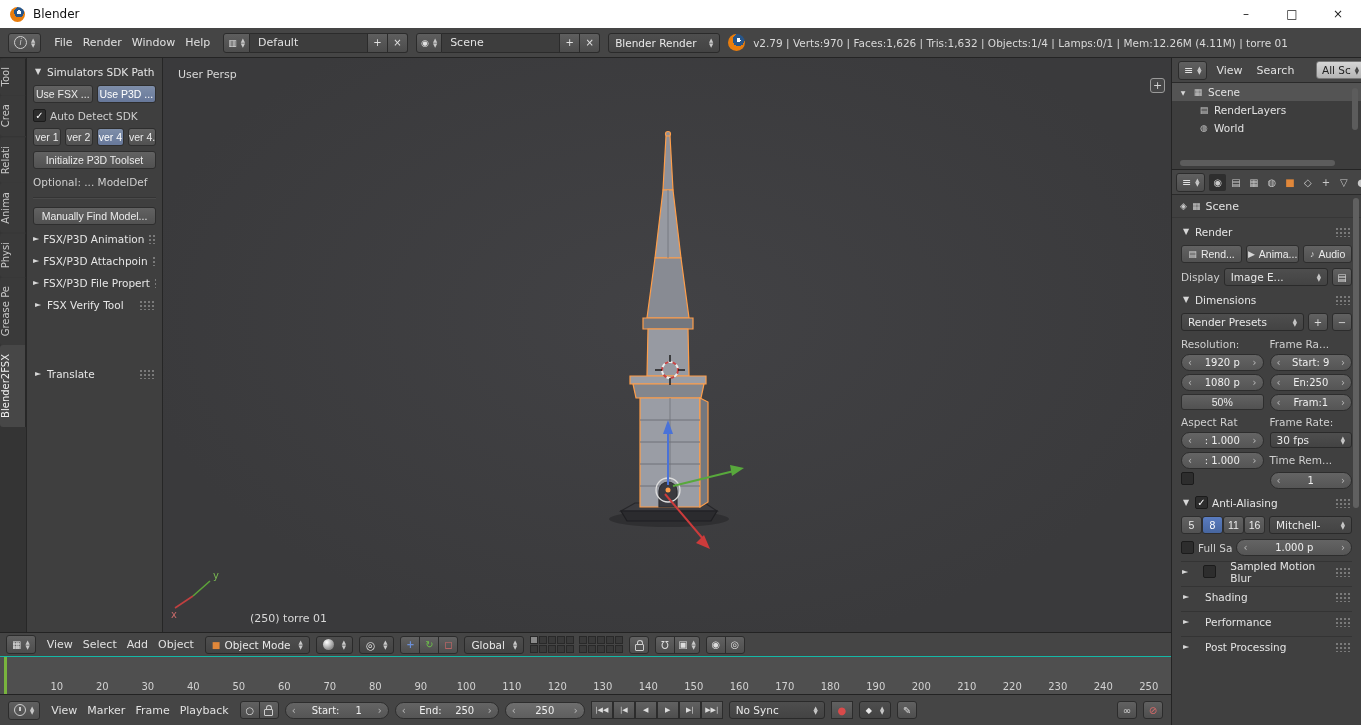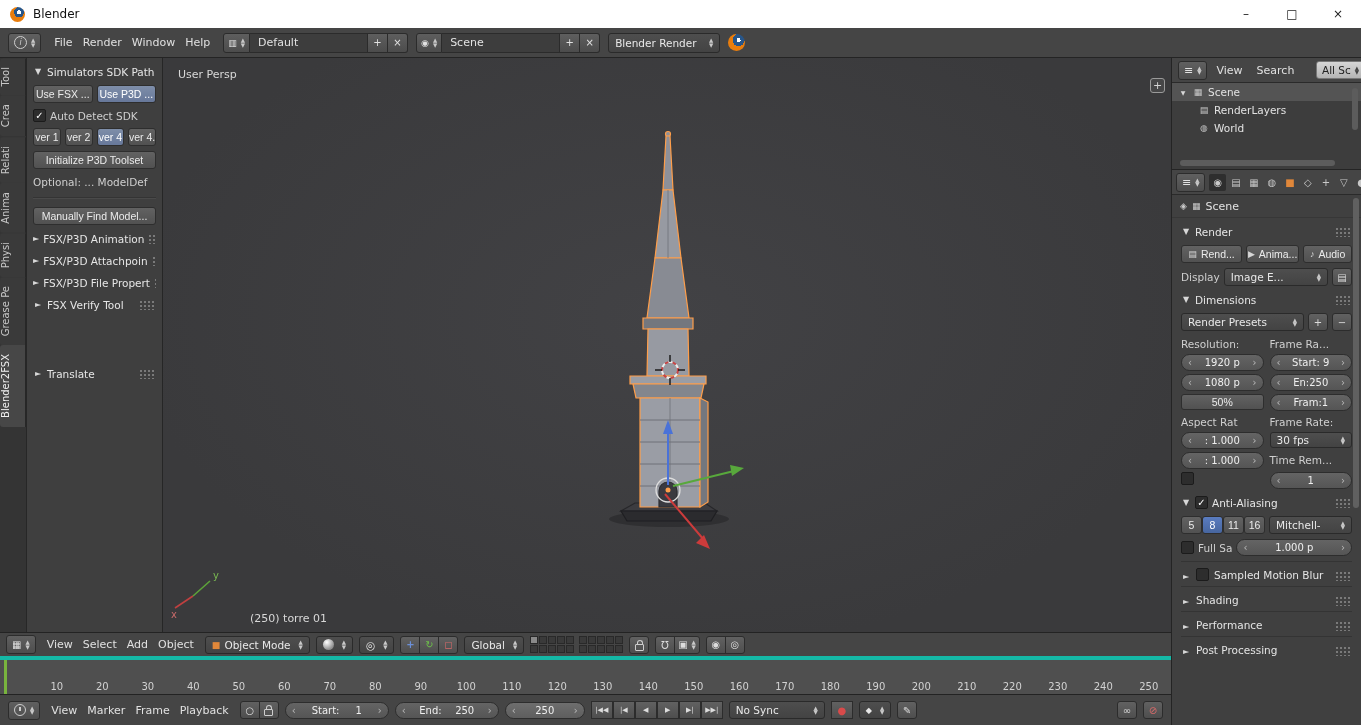--- a/index.html
+++ b/index.html
@@ -91,21 +91,21 @@
          color:#d5d5d5;display:flex;align-items:center;justify-content:center;font-size:11px;background:rgba(80,80,80,.55)}
 
 
 .v3dhdr{height:24px;background:#454545;border-top:1px solid #232323;display:flex;align-items:center;gap:6px;padding:0 6px;flex:0 0 auto;overflow:hidden}
 .layers{display:flex;gap:5px}
 .lgrp{display:grid;grid-template-columns:repeat(5,8px);grid-template-rows:8px 8px;gap:1px}
 .lcell{background:#3a3a3a;border:1px solid #292929}
 .lcell.on{background:#8a8a8a}
 
 
-.ruler{height:38px;background:#4f4f4f;border-top:4px solid #14b8a6;position:relative;overflow:hidden;flex:0 0 auto}
+.ruler{height:38px;background:#4f4f4f;border-top:1px solid #14b8a6;position:relative;overflow:hidden;flex:0 0 auto}
 .ruler-nums{position:absolute;left:0;right:0;bottom:2px;display:flex;padding-left:34px}
 .rnum{width:45.5px;flex:0 0 auto;text-align:center;font-size:10px;color:#d2d2d2}
 .playhead{position:absolute;left:4px;top:0;bottom:0;width:3px;background:#79b43e}
 .thdr{height:31px;background:#454545;border-top:1px solid #232323;display:flex;align-items:center;gap:6px;padding:0 8px;flex:0 0 auto;overflow:hidden}
 .tbtn{width:22px;height:18px;display:inline-flex;align-items:center;justify-content:center;font-size:7px;color:#ddd;
       background:linear-gradient(#616161,#4e4e4e);border:1px solid #2c2c2c}
 .tbtn.red{color:#d84a4a;font-size:10px}
 
 
 .right-col{width:190px;flex:0 0 auto;display:flex;flex-direction:column;border-left:1px solid #242424}
@@ -122,21 +122,21 @@
 .o-vscroll{position:absolute;right:3px;top:30px;width:6px;height:42px;background:#5c5c5c;border-radius:3px}
 
 .props{flex:1;background:#404040;display:flex;flex-direction:column;position:relative;overflow:hidden}
 .p-hdr{height:25px;background:#454545;border-bottom:1px solid #2a2a2a;display:flex;align-items:center;gap:1px;padding:0 4px;flex:0 0 auto;overflow:hidden}
 .ptab{width:17px;height:17px;display:flex;align-items:center;justify-content:center;font-size:10px;color:#c9c9c9;border-radius:2px;flex:0 0 auto}
 .ptab.active{background:#2e2e2e}
 .ptab.orange{color:#e0873a}
 .p-crumb{height:23px;display:flex;align-items:center;gap:5px;padding:0 8px;border-bottom:1px solid #373737;flex:0 0 auto}
 .p-body{flex:1;padding:5px 9px 0 9px;display:flex;flex-direction:column;gap:5px;overflow:hidden}
 .grid2{display:grid;grid-template-columns:1fr 1fr;gap:3px 6px}
-.pclosed{display:flex;align-items:flex-end;gap:5px;height:20px;border-top:1px solid rgba(0,0,0,.18);font-size:10.5px;color:#e4e4e4}
+.pclosed{display:flex;align-items:center;gap:14px;height:20px;border-top:1px solid rgba(0,0,0,.18);font-size:10.5px;color:#e4e4e4}
 .p-vscroll{position:absolute;right:2px;top:28px;width:6px;height:310px;background:#606060;border-radius:3px}
 .aaseg .btn{width:21px;padding:0}
 .aaseg .btn:nth-child(2){background:linear-gradient(#5a7cc0,#47669f);color:#fff}
 .vseg .btn{flex:1;padding:0 2px}
 .vseg .btn:nth-child(3){background:linear-gradient(#7e8ea9,#67789a);color:#fff}
 </style>
 </head>
 <body>
 
 <div class="app">
@@ -179,20 +179,21 @@
       </div>
       <div class="db-name">Scene</div>
       <div class="db-btn">+</div>
       <div class="db-btn">×</div>
     </div>
     <div class="dd engine">
       <span>Blender Render</span>
       <span class="updn" style="margin-left:auto"></span>
     </div>
     <span class="blogo"></span>
+    <span class="stats">v2.79 | Verts:970 | Faces:1,626 | Tris:1,632 | Objects:1/4 | Lamps:0/1 | Mem:12.26M (4.11M) | torre 01</span>
   </div>
 
   <div class="main">
     <div class="left-stack">
 
       <div class="view3d">
 
         <div class="tabstrip">
 
         <div class="vtab">Tool</div>

